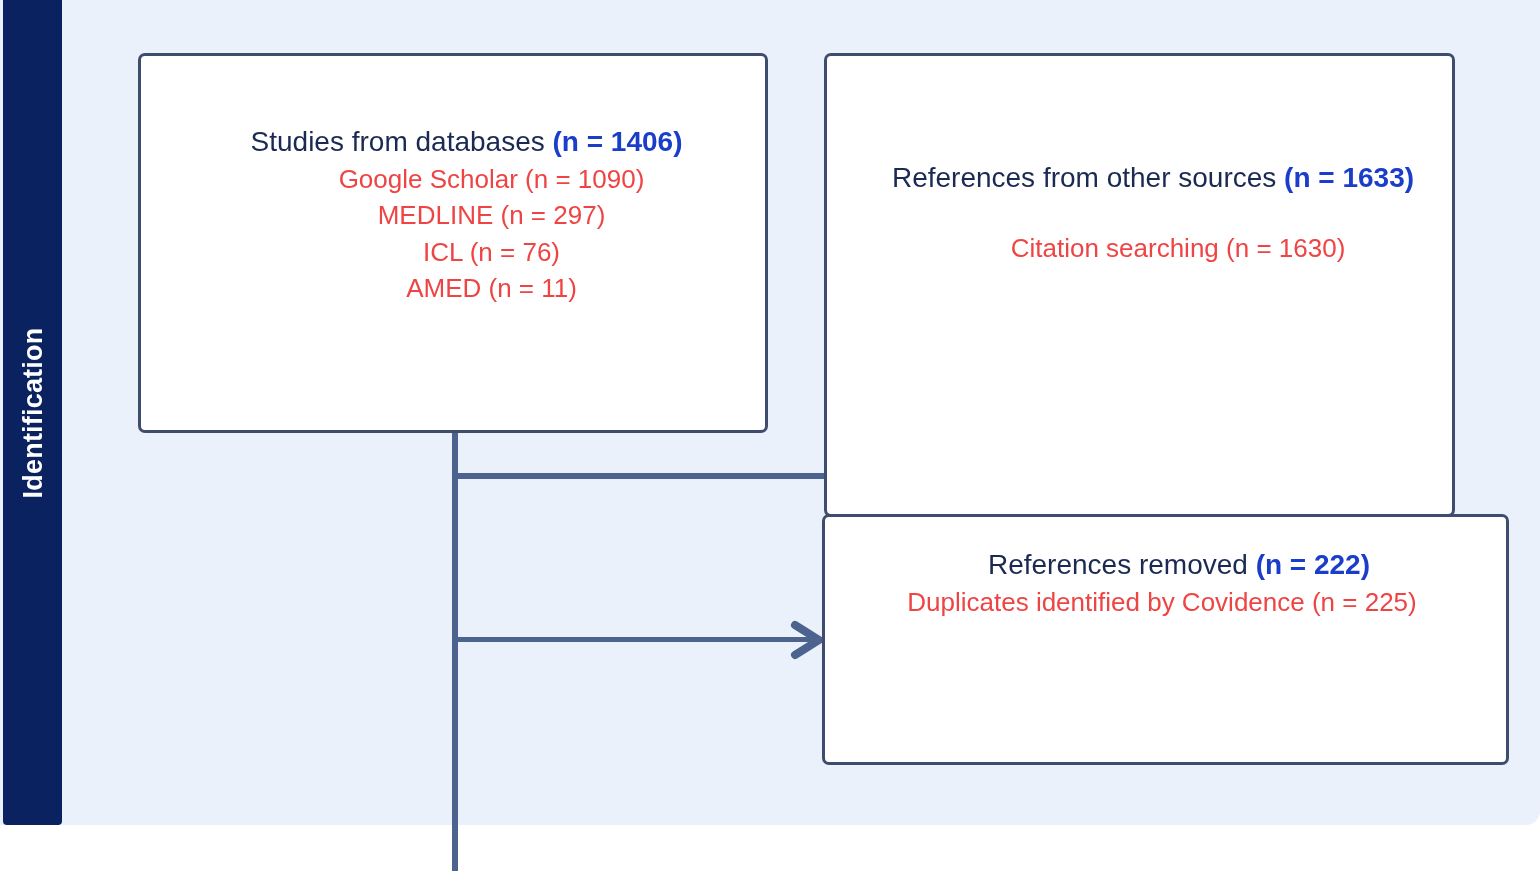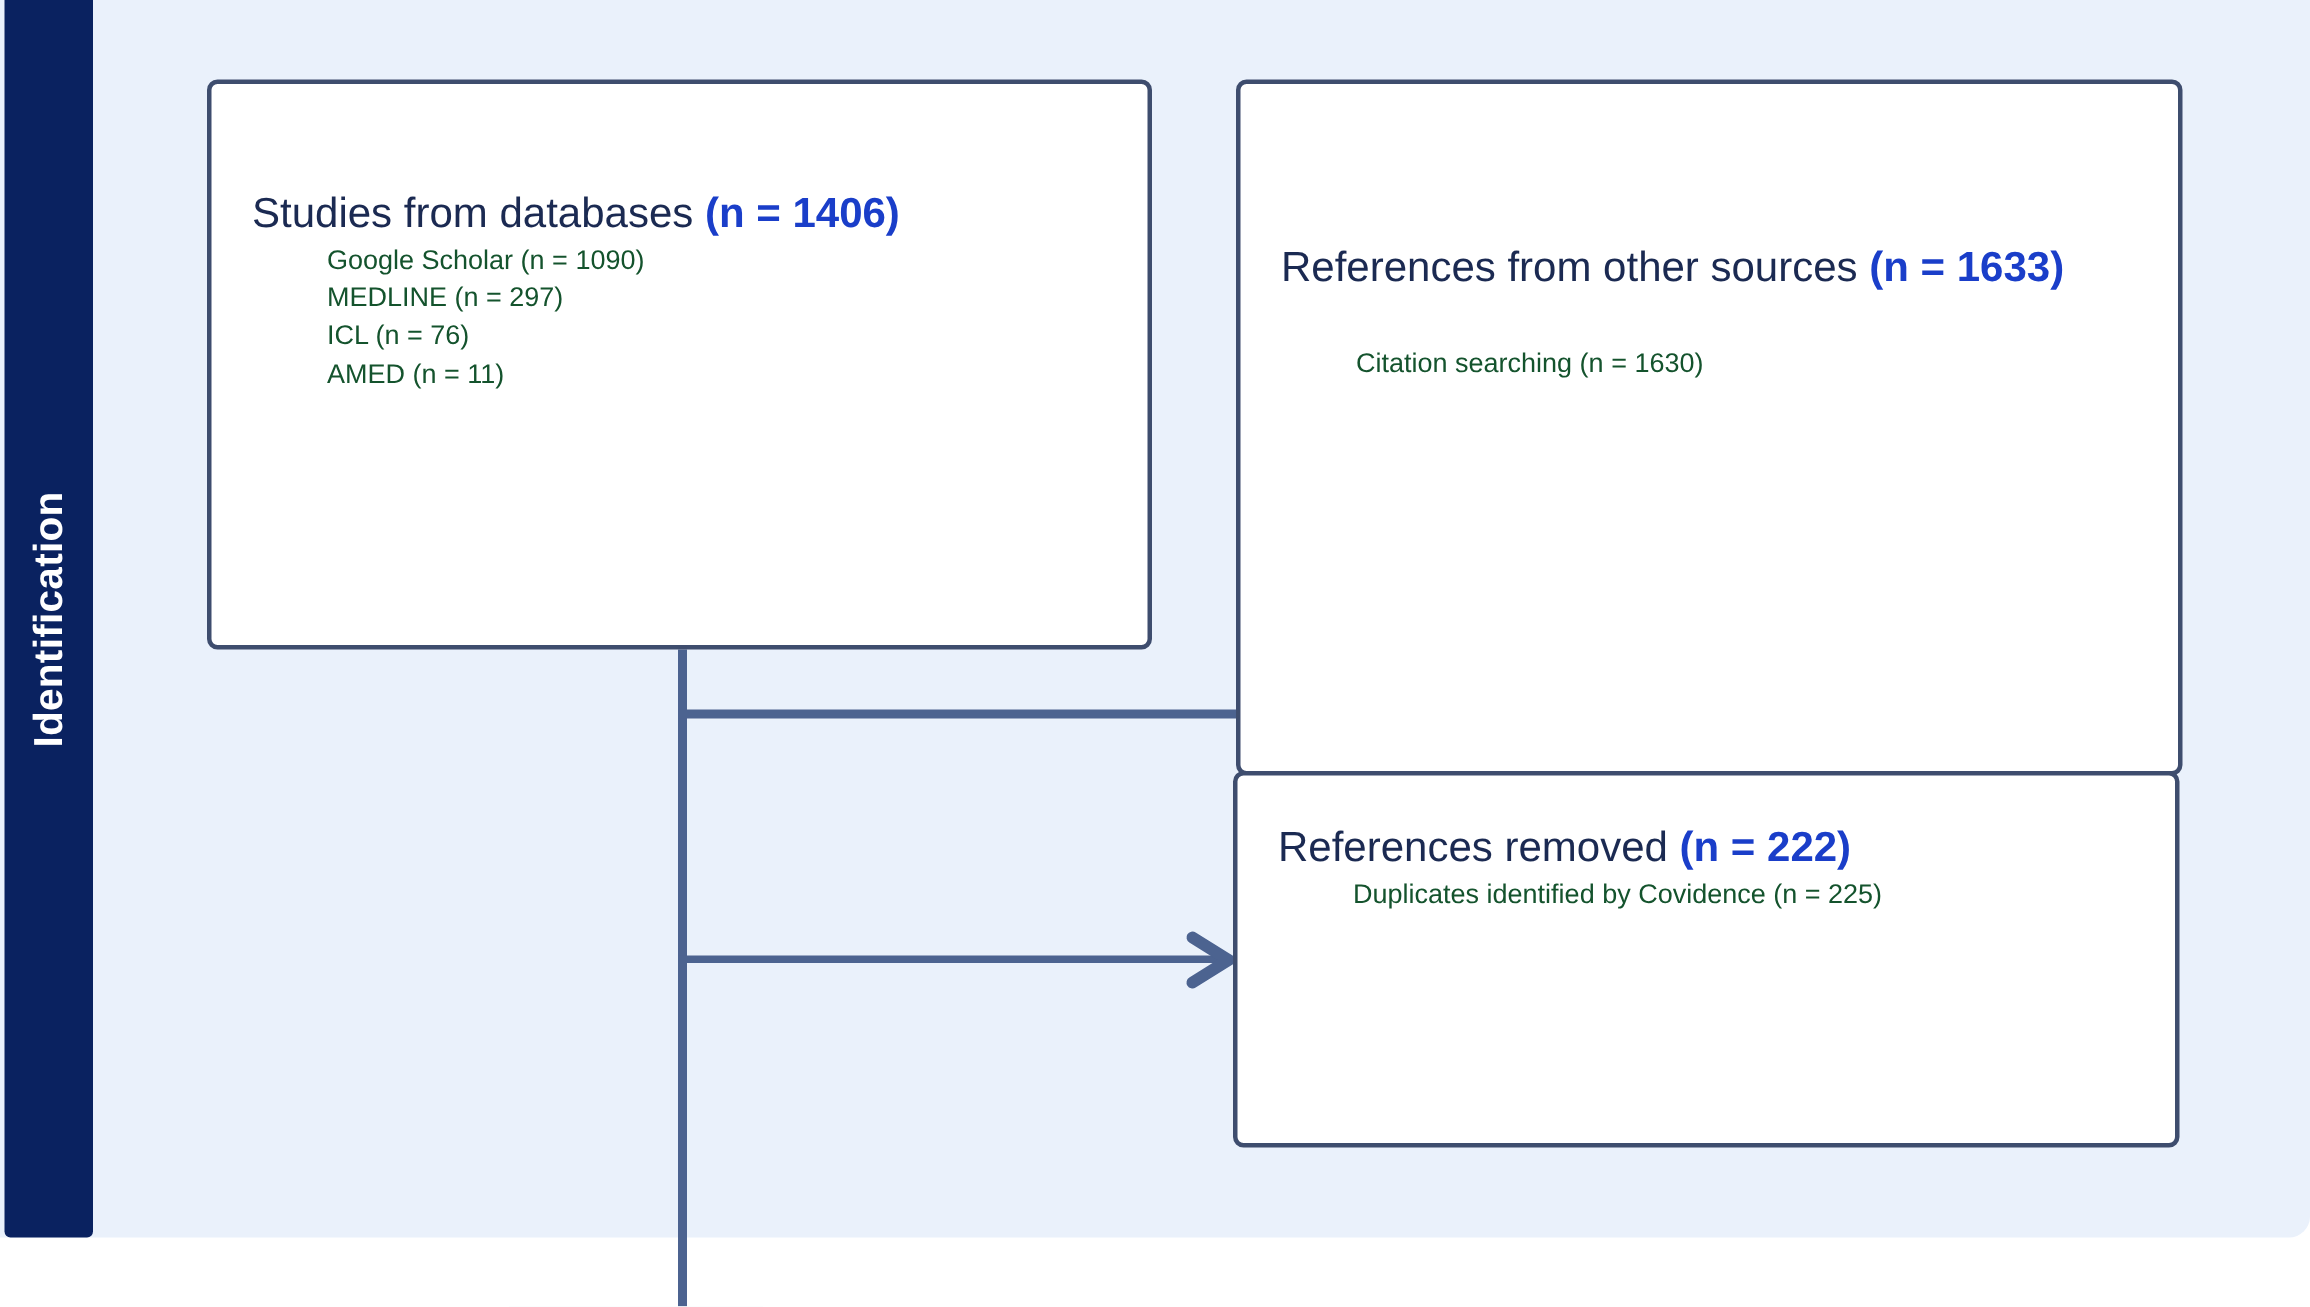--- a/index.html
+++ b/index.html
@@ -55,55 +55,56 @@
     font-family: "Liberation Sans", "DejaVu Sans", sans-serif;
   }
 
   
   .node {
     position: absolute;
     background: #ffffff;
     border: 3px solid #3e4d6e;
     border-radius: 7px;
     box-sizing: border-box;
+    text-align: center;
   }
   .node-inner {
     position: absolute;
     left: 0;
     right: 0;
   }
 
   .node-title {
     color: #1b2a52;
     font-size: 28px;
     line-height: 1.32;
     white-space: nowrap;
   }
   .node-title .count {
     color: #1a3ec9;
     font-weight: bold;
   }
   .node-sub {
-    color: #14532d;
-    font-size: 18px;
+    color: #ef4444;
+    font-size: 26px;
     line-height: 1.40;
   }
 
   
   #box-databases { left: 138px; top: 53px; width: 630px; height: 380px; }
   #box-databases .node-inner { left: 27px; top: 68px; }
   #box-databases .node-sub   { padding-left: 50px; }
 
   
   #box-other-sources { left: 824px; top: 53px; width: 631px; height: 464px; }
   #box-other-sources .node-inner { left: 27px; top: 104px; }
   #box-other-sources .node-sub   { padding-left: 50px; margin-top: 33px; }
 
   
-  #box-removed { left: 822px; top: 514px; width: 631px; height: 251px; }
+  #box-removed { left: 822px; top: 514px; width: 687px; height: 251px; }
   #box-removed .node-inner { left: 27px; top: 30px; }
   #box-removed .node-sub   { padding-left: 50px; max-width: 520px; }
 
   
   .conn {
     position: absolute;
     background: #4c6390;
   }
   
   #conn-main-vert  { left: 452px; top: 433px; width: 6px; height: 438px; }

